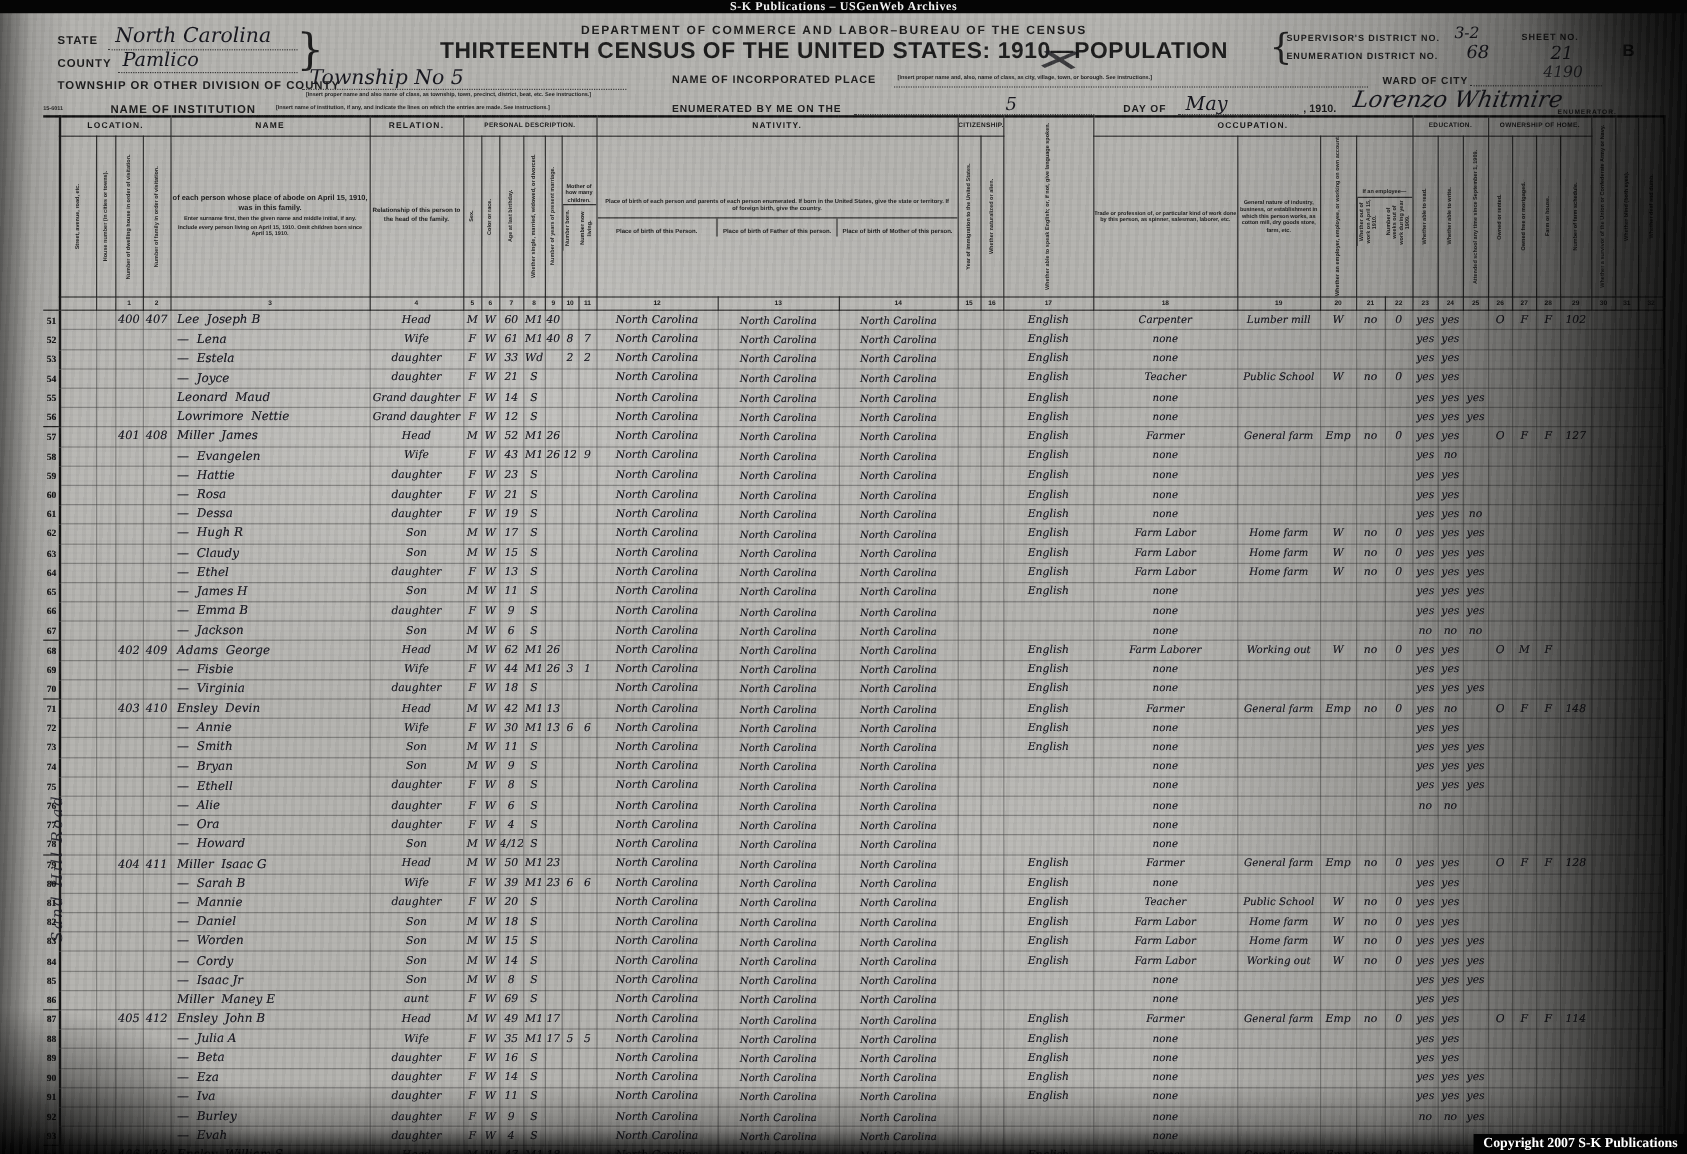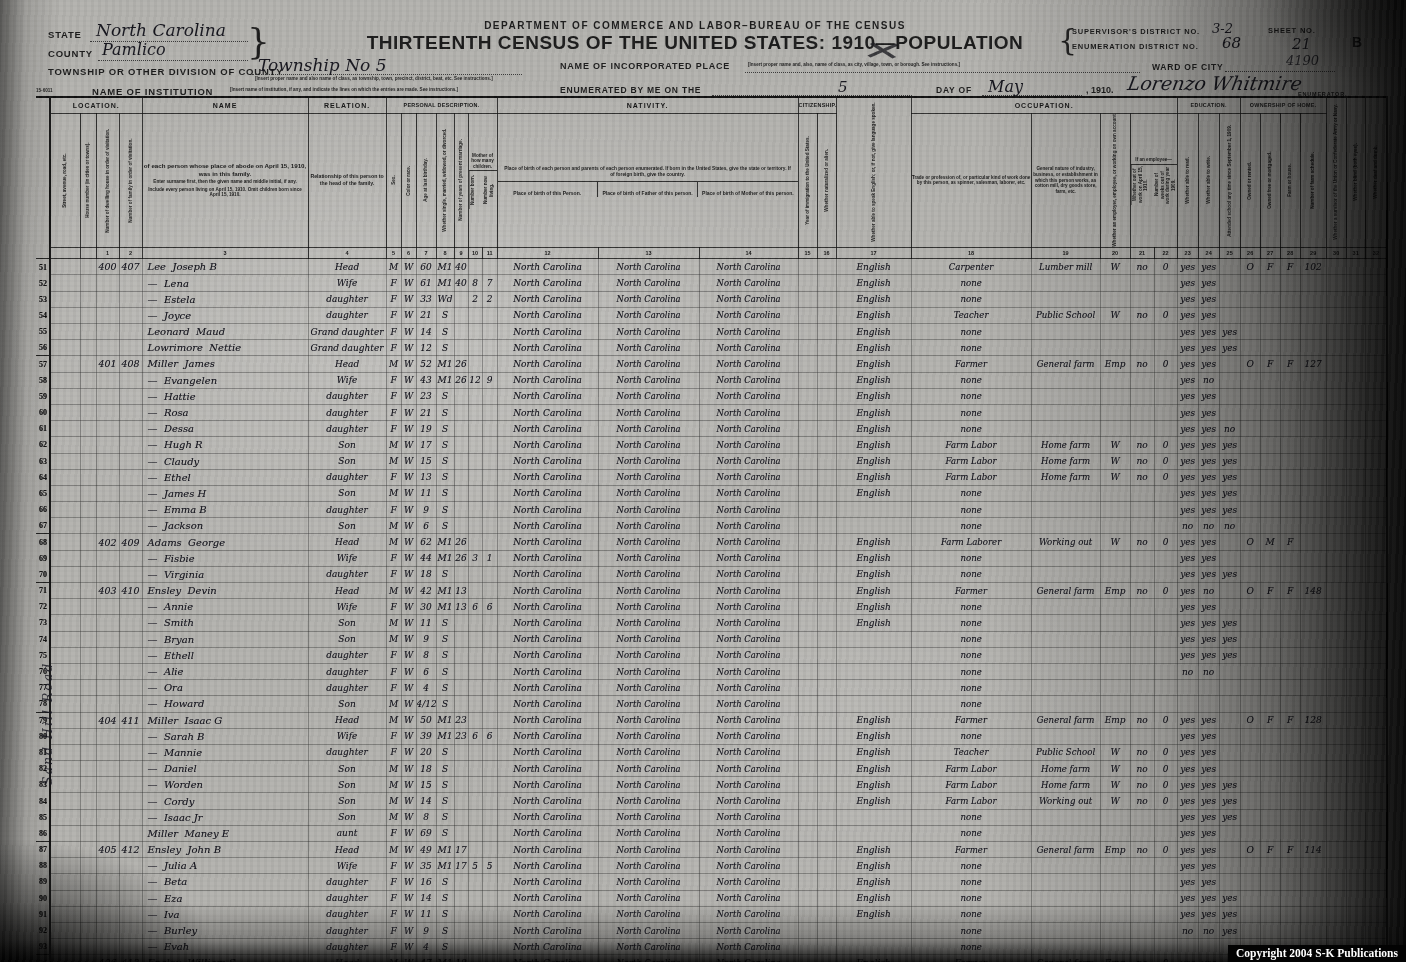--- a/index.html
+++ b/index.html
@@ -1911,14 +1911,15 @@
           <td></td>
           <td></td>
           <td class="edge-r"></td>
         </tr>
       </tbody>
   </table>
 
   <div id="street-note" class="hw">Sand Hill Road</div>
 
   <div id="vignette"></div>
-  <div id="botband">Copyright 2004 S-K Publications</div>
+  <div id="topband">S-K Publications – USGenWeb Archives</div>
+  <div id="botband">Copyright 2007 S-K Publications</div>
 </div>
 
 </body></html>

